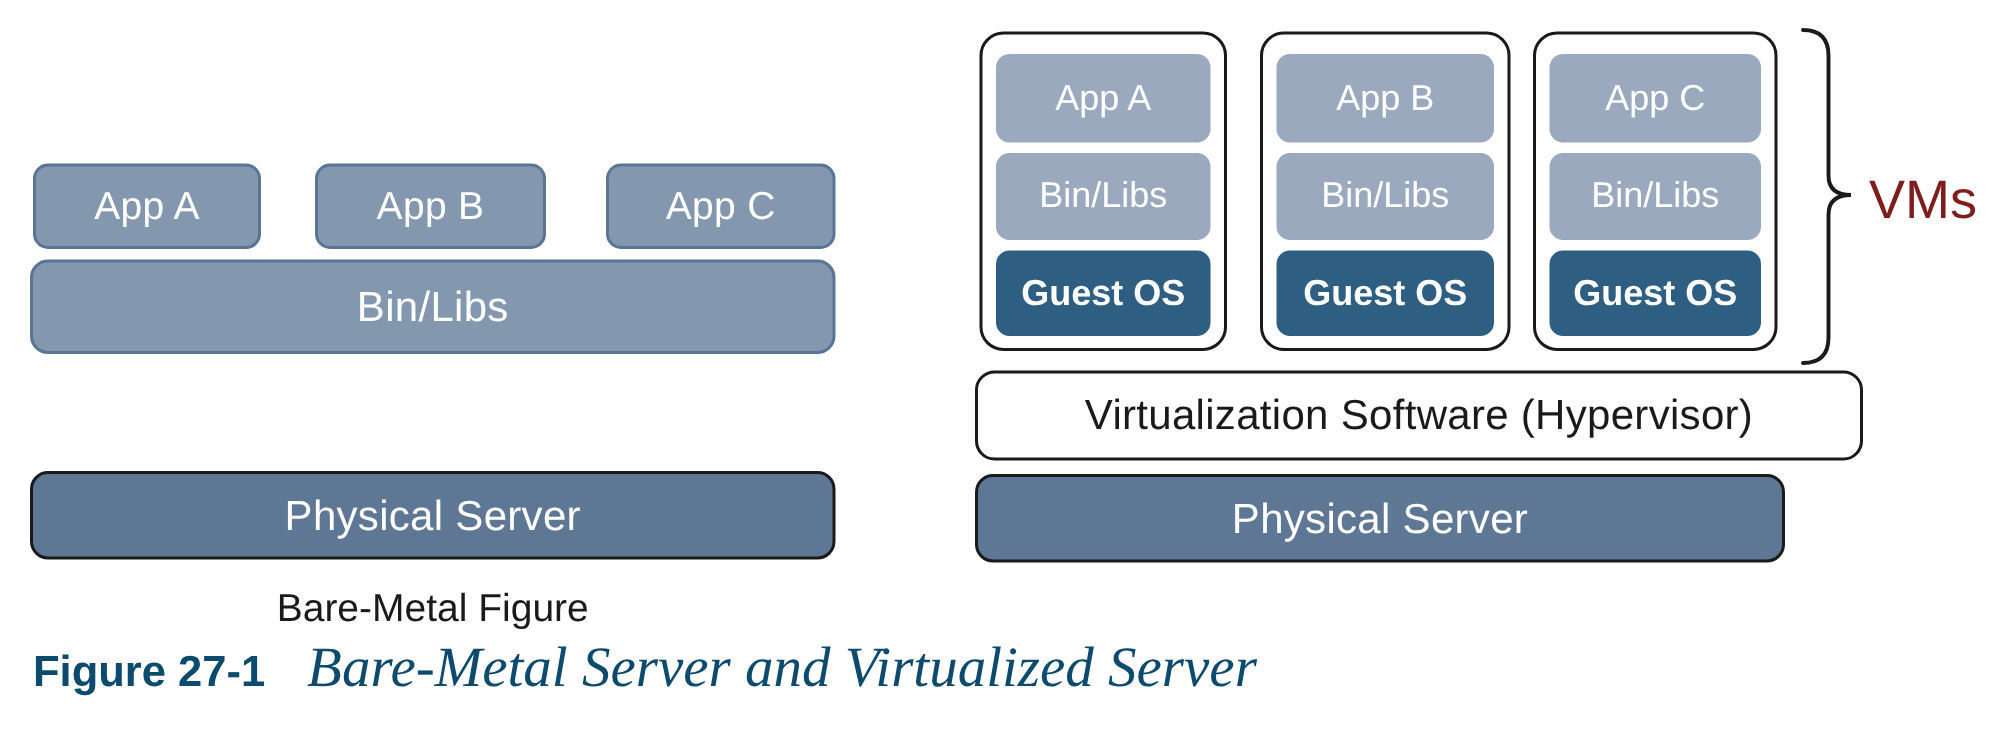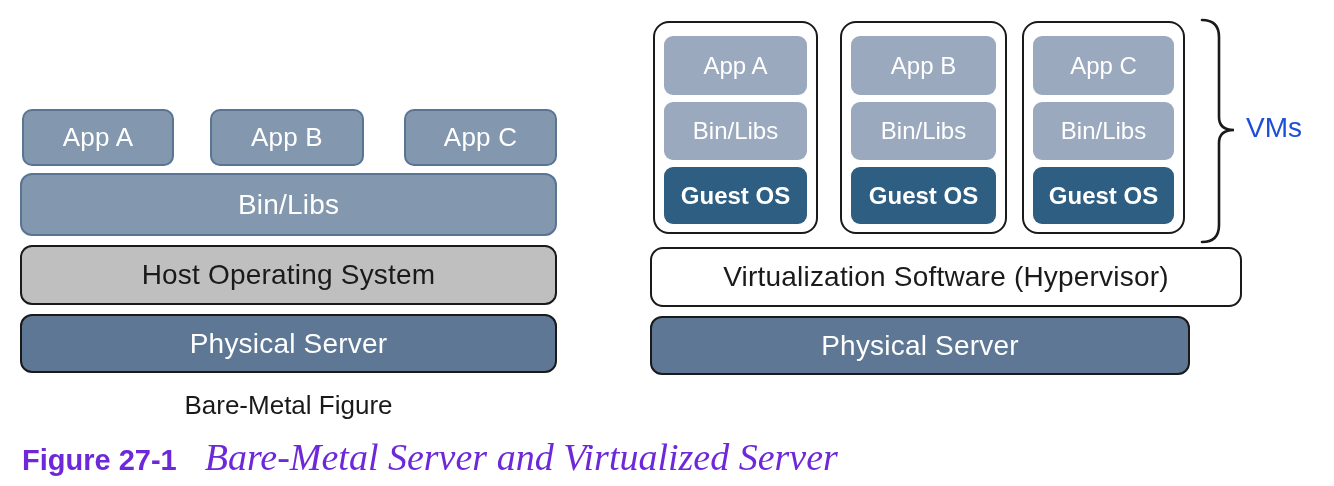--- a/index.html
+++ b/index.html
@@ -90,27 +90,26 @@
   .stack-label{
     position:absolute;
     color:#1a1a1a;font-size:26px;
     text-align:center;
   }
   .stack-label.left{left:20px;top:390px;width:537px;}
   .stack-label.right{left:650px;top:390px;width:540px;}
   .brace{position:absolute;left:1196px;top:16px;}
   .vms-label{
     position:absolute;left:1246px;top:112px;
-    color:#1d4ed8;font-size:28px;
+    color:#7f1d1d;font-size:36px;
   }
   .figure-caption{
     position:absolute;left:22px;top:423px;
     display:flex;align-items:baseline;gap:28px;
-    color:#6d28d9;
-    margin-top:12px;
+    color:#0c4a6e;
   }
   .fig-num{
     font-weight:bold;
     font-size:29px;
     font-family:"Liberation Sans", sans-serif;
   }
   .fig-title{
     font-style:italic;
     font-size:38px;
     font-family:"Liberation Serif", serif;
@@ -118,21 +117,20 @@
 </style>
 </head>
 <body>
 
 <div class="canvas">
 
   <div class="box lapp a">App A</div>
   <div class="box lapp b">App B</div>
   <div class="box lapp c">App C</div>
   <div class="box lbin">Bin/Libs</div>
-  <div class="box lhost">Host Operating System</div>
   <div class="box lphys">Physical Server</div>
   <div class="stack-label left">Bare-Metal Figure</div>
 
   <div class="vm one">
     <div class="vbox vapp">App A</div>
     <div class="vbox vbin">Bin/Libs</div>
     <div class="vbox vguest">Guest OS</div>
   </div>
   <div class="vm two">
     <div class="vbox vapp">App B</div>

